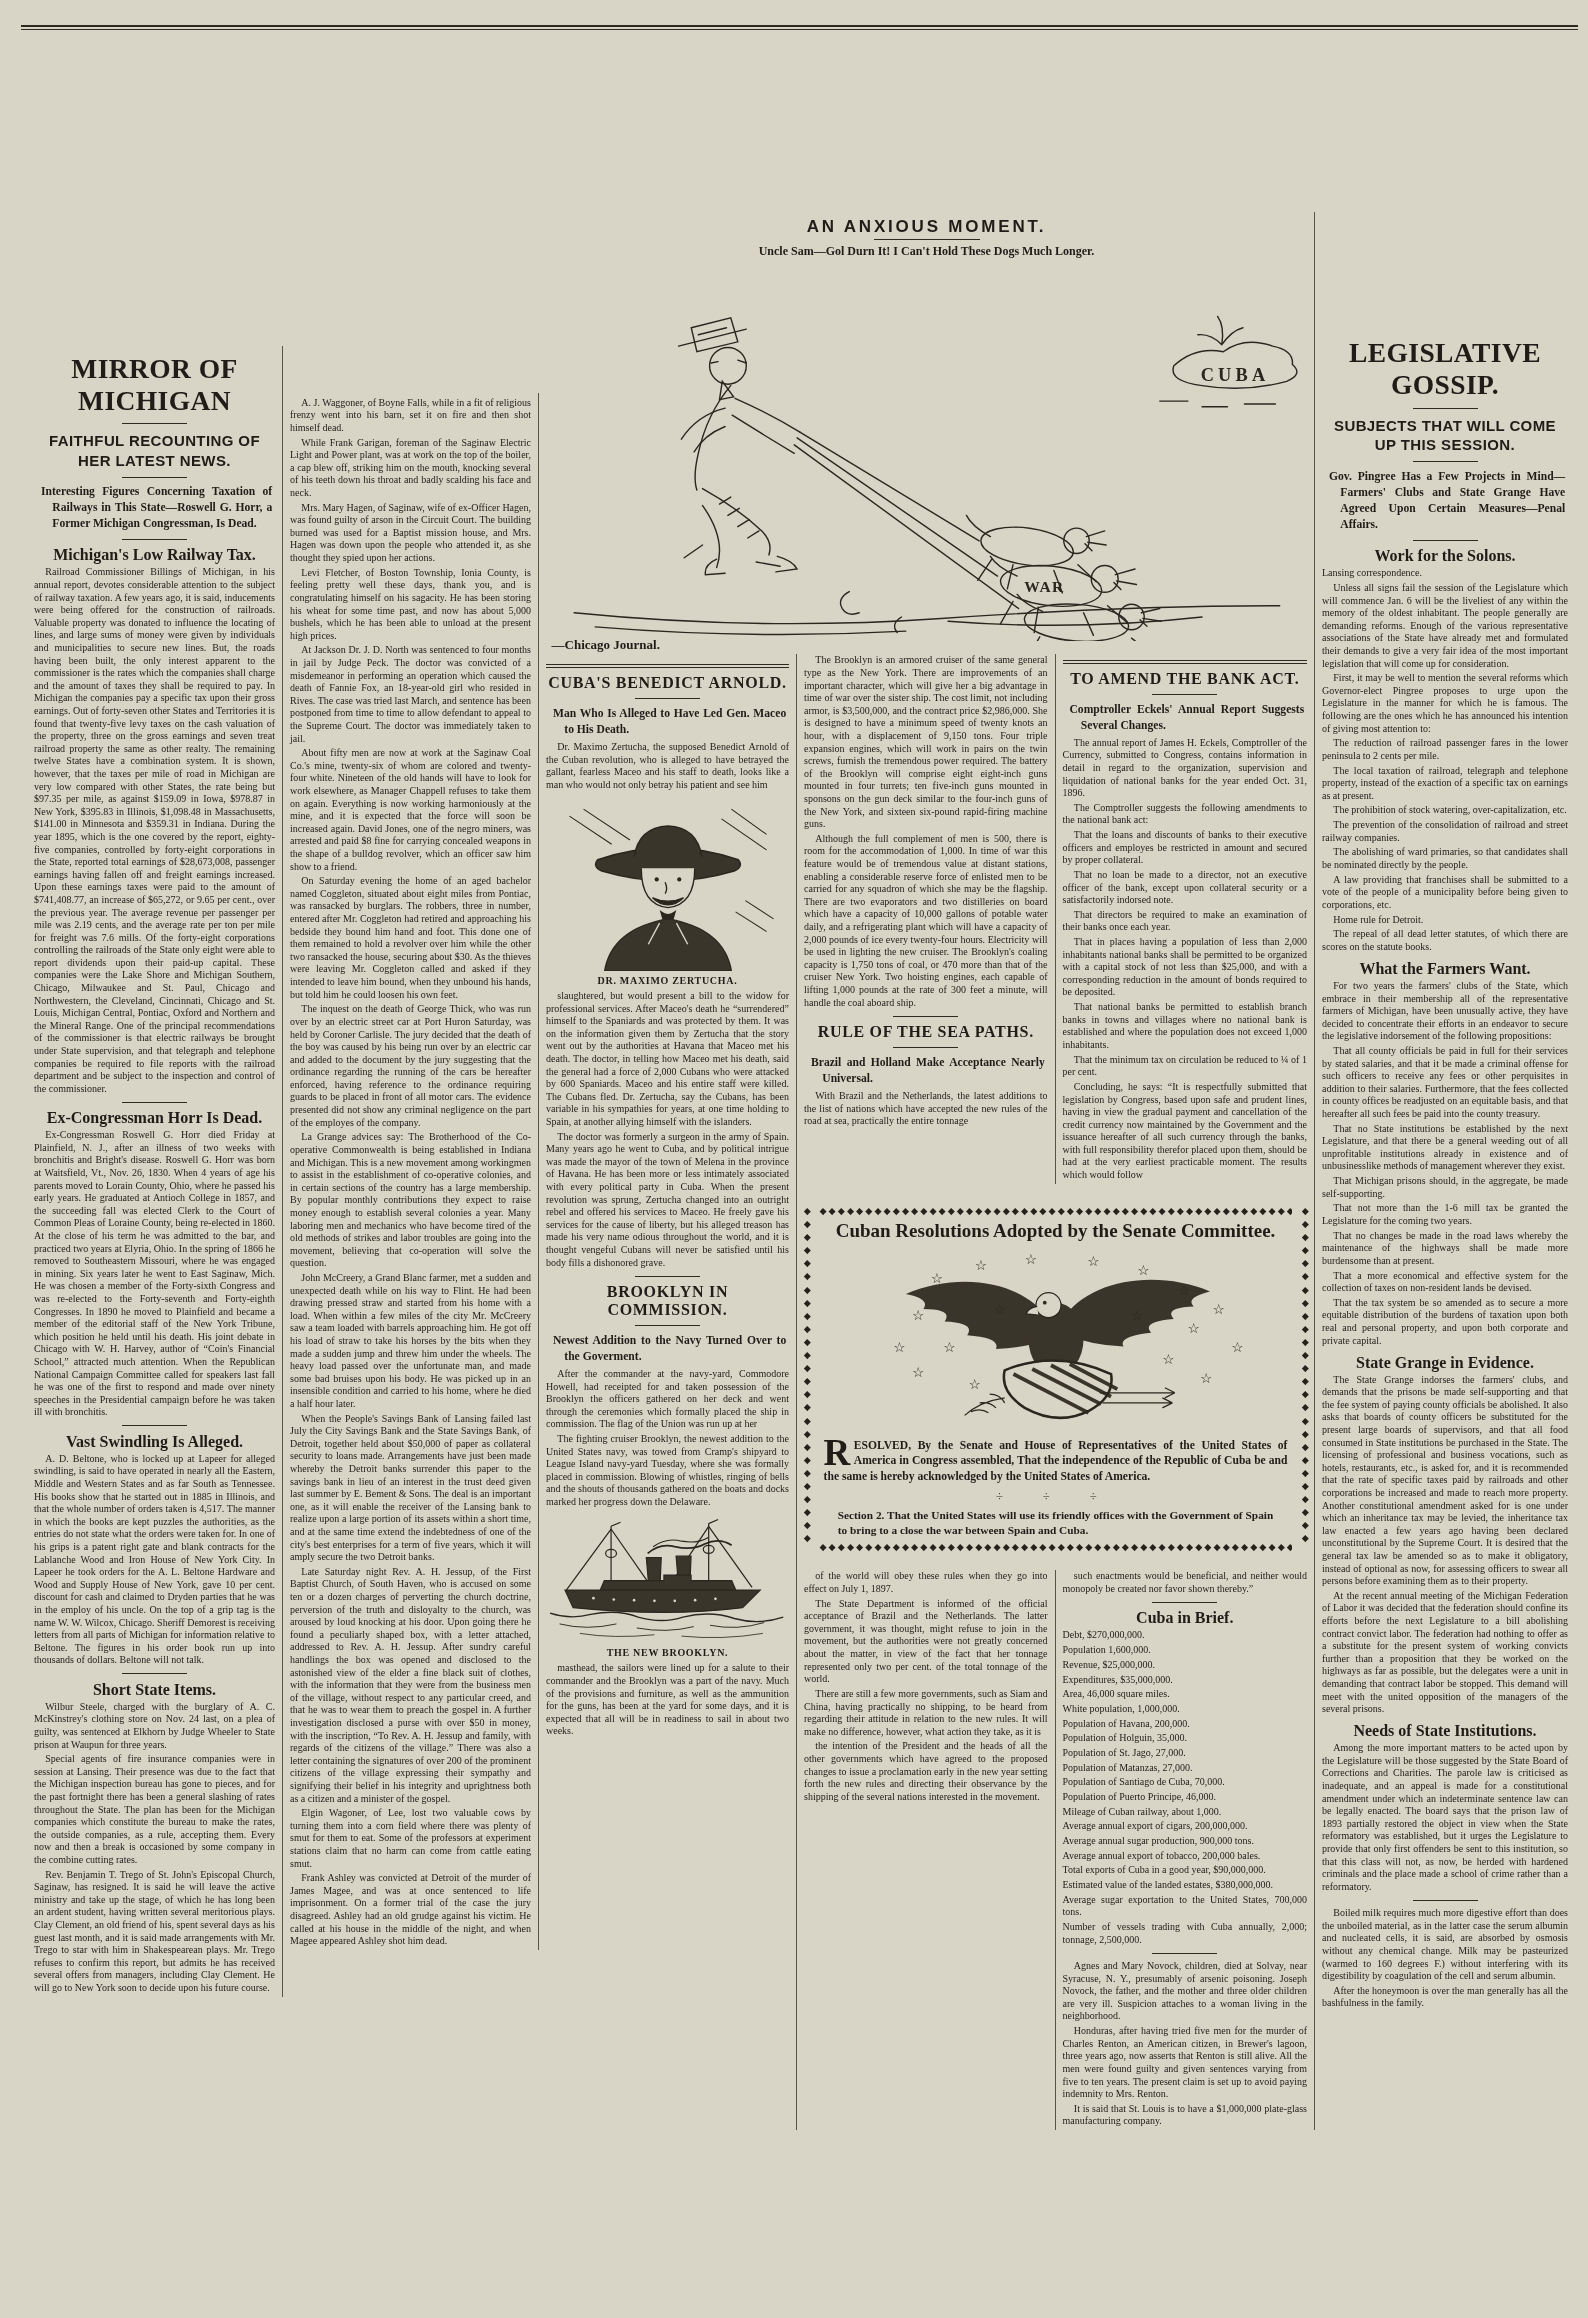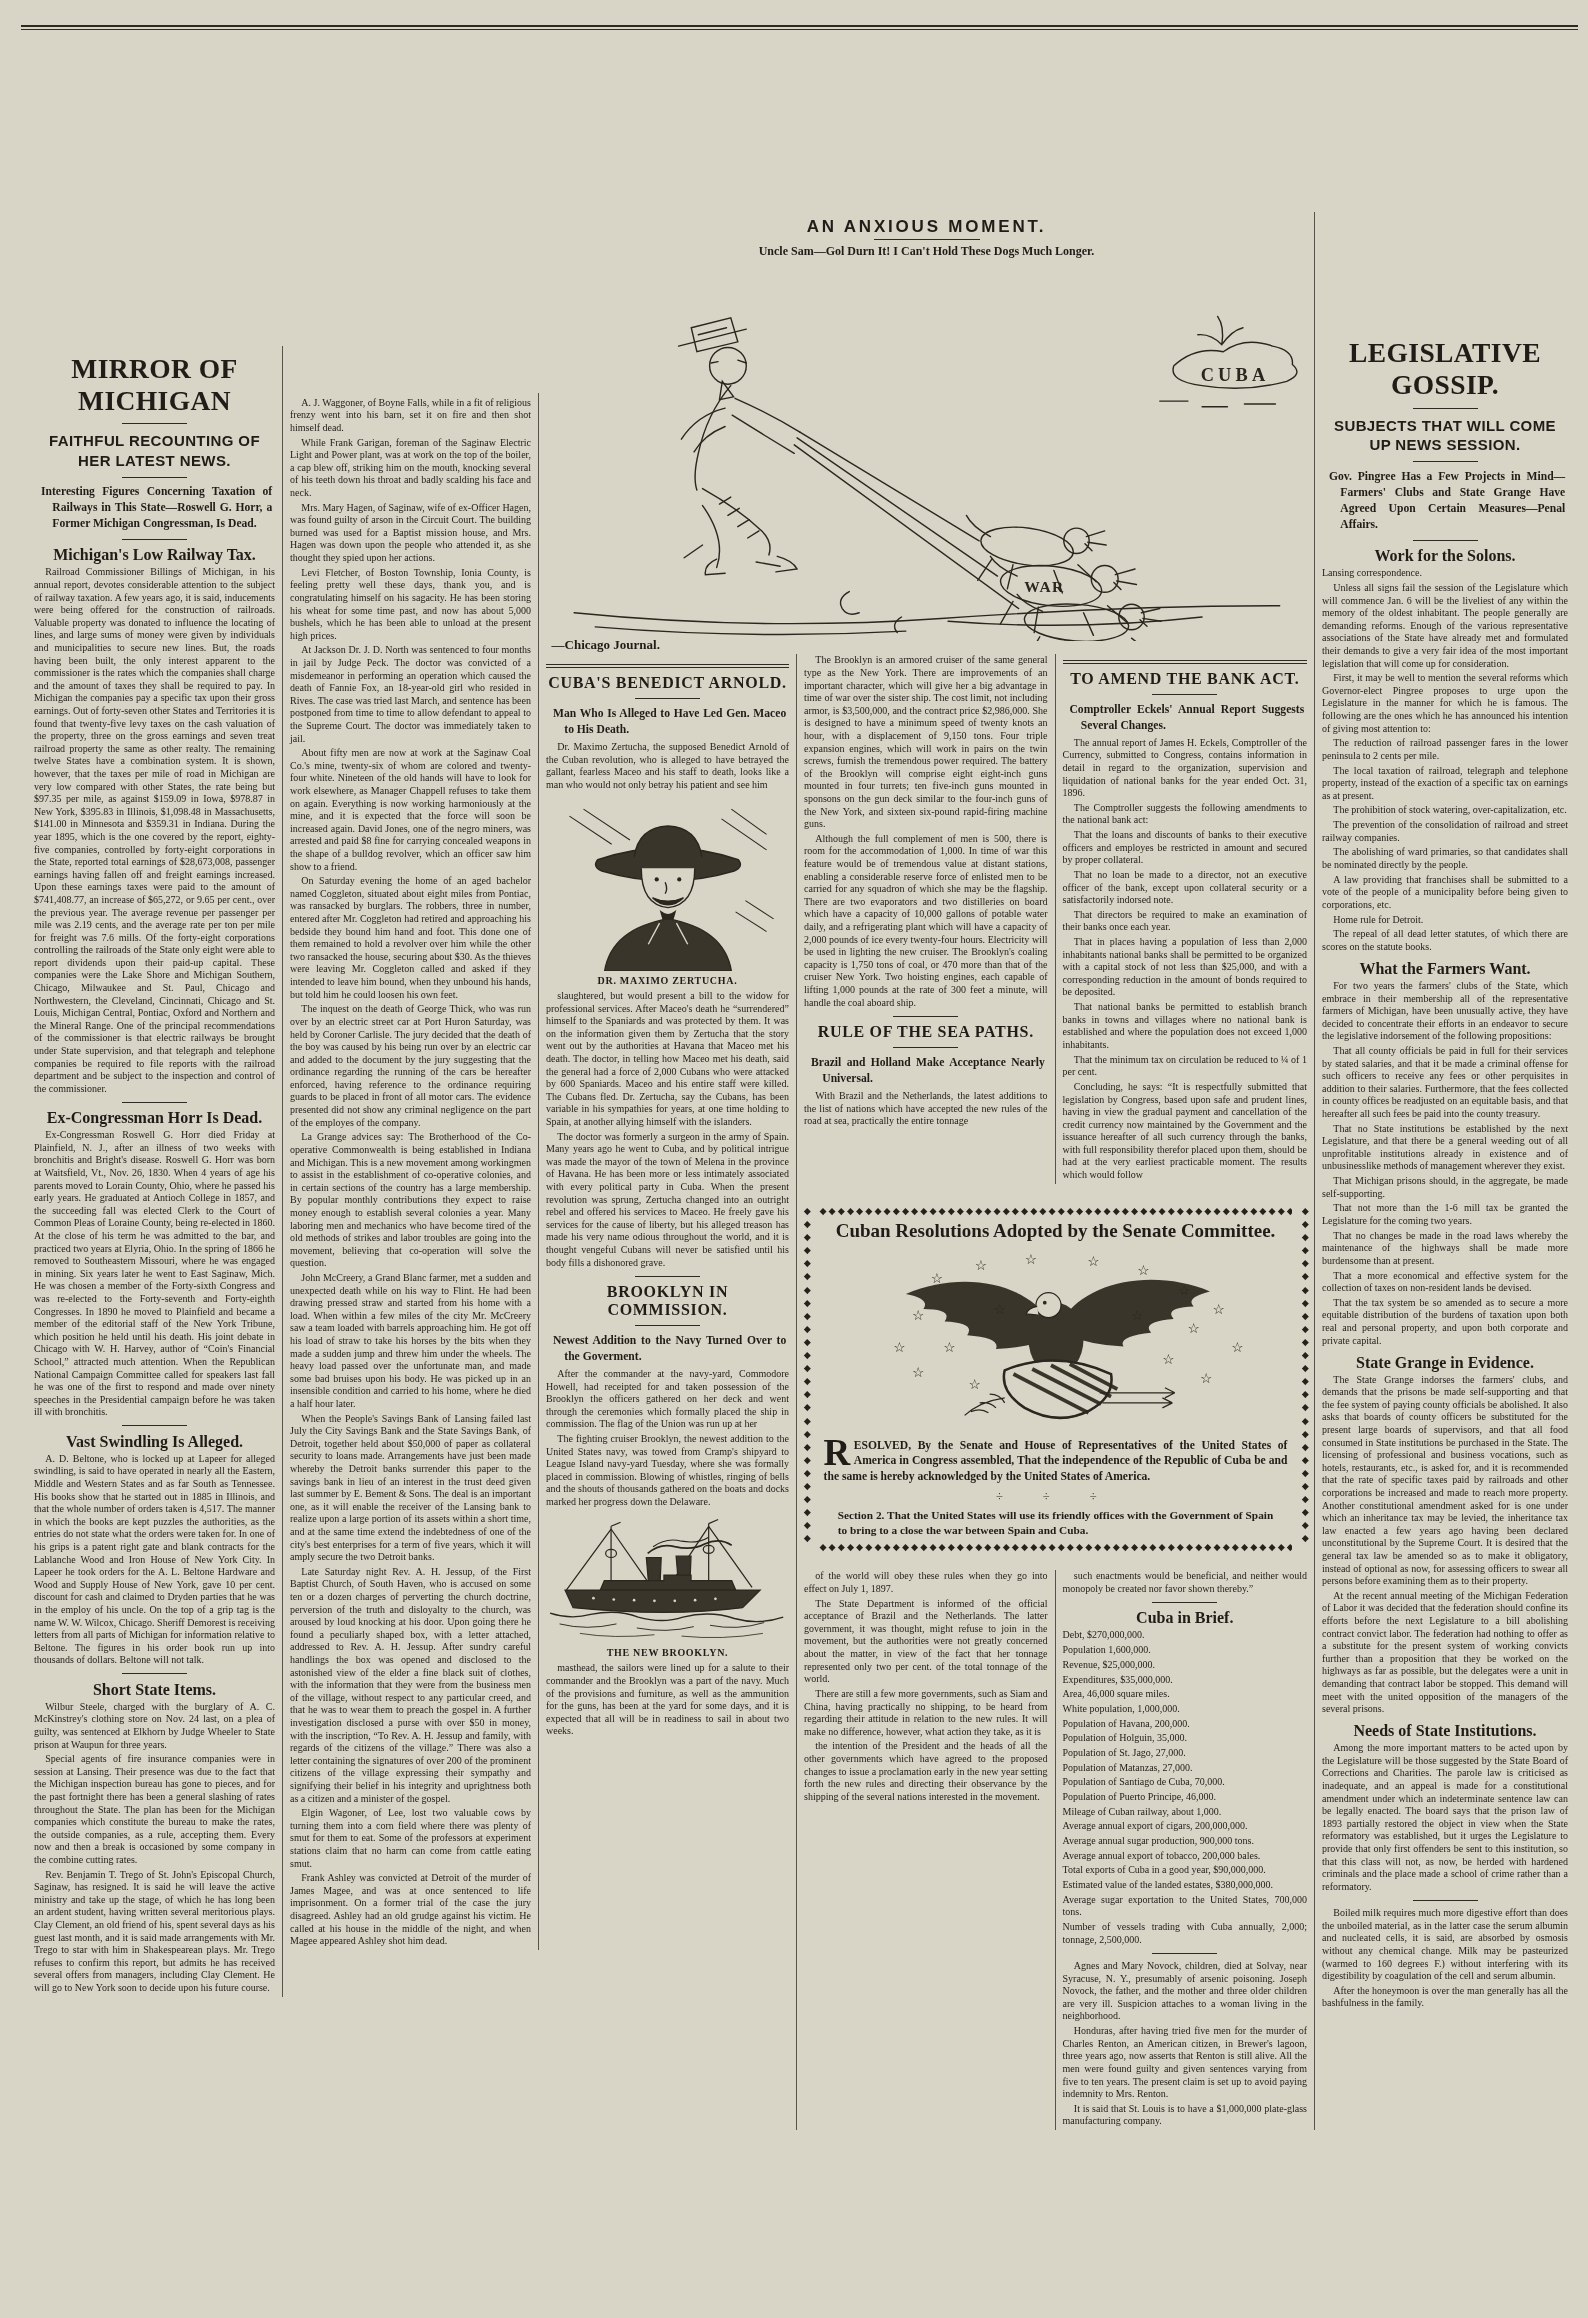--- a/index.html
+++ b/index.html
@@ -354,21 +354,21 @@
                 <div class="p">It is said that St. Louis is to have a $1,000,000 plate-glass manufacturing company.</div>
               </div>
           </div>
         </div>
       </div>
     </div>
 
     <div class="col c6">
         <h1 class="head">LEGISLATIVE GOSSIP.</h1>
         <div class="rule"></div>
-        <div class="gothic">SUBJECTS THAT WILL COME UP NEWS SESSION.</div>
+        <div class="gothic">SUBJECTS THAT WILL COME UP THIS SESSION.</div>
         <div class="rule"></div>
         <div class="deck">Gov. Pingree Has a Few Projects in Mind—Farmers' Clubs and State Grange Have Agreed Upon Certain Measures—Penal Affairs.</div>
         <div class="rule"></div>
         <div class="sub">Work for the Solons.</div>
         <div class="p pf">Lansing correspondence.</div>
         <div class="p">Unless all signs fail the session of the Legislature which will commence Jan. 6 will be the liveliest of any within the memory of the oldest inhabitant. The people generally are demanding reforms. Enough of the various representative associations of the State have already met and formulated their demands to give a very fair idea of the most important legislation that will come up for consideration.</div>
         <div class="p">First, it may be well to mention the several reforms which Governor-elect Pingree proposes to urge upon the Legislature in the manner for which he is famous. The following are the ones which he has announced his intention of giving most attention to:</div>
         <div class="p">The reduction of railroad passenger fares in the lower peninsula to 2 cents per mile.</div>
         <div class="p">The local taxation of railroad, telegraph and telephone property, instead of the exaction of a specific tax on earnings as at present.</div>
         <div class="p">The prohibition of stock watering, over-capitalization, etc.</div>

